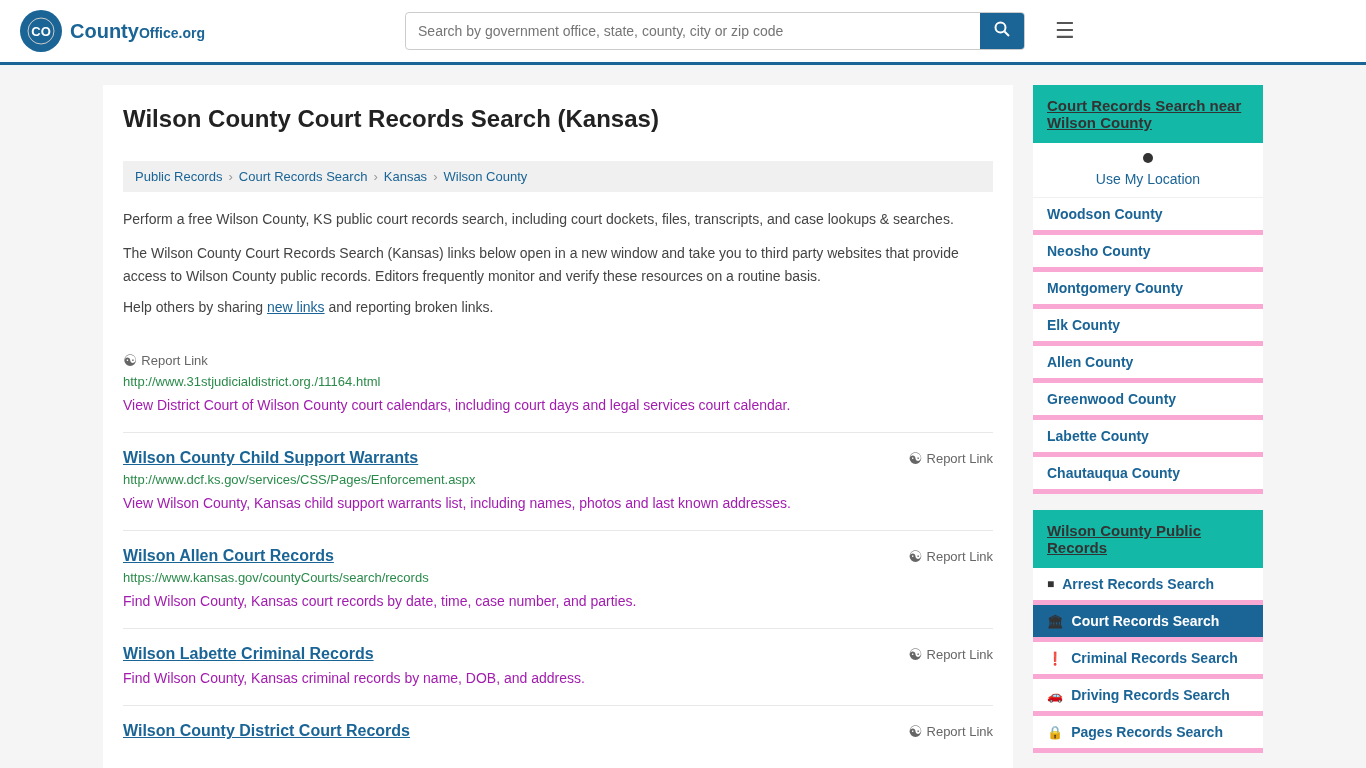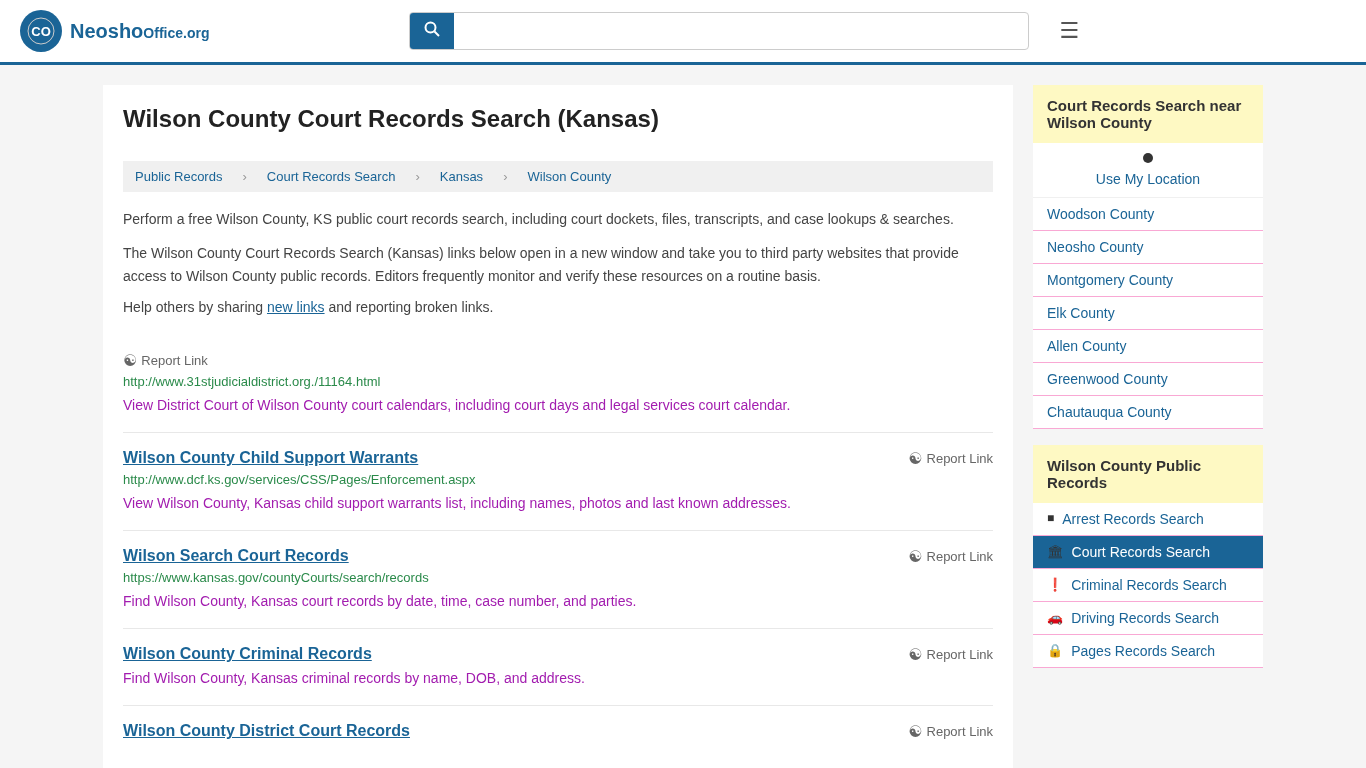--- a/index.html
+++ b/index.html
@@ -99,21 +99,21 @@
       margin-bottom: 28px;
     }
     .breadcrumb {
       background: #f0f0f0;
       padding: 8px 12px;
       font-size: 13px;
       color: #666;
       margin-bottom: 16px;
       display: flex;
       align-items: center;
-      gap: 20px;
+      gap: 6px;
     }
     .breadcrumb a {
       color: #1a6496;
       text-decoration: none;
     }
     .breadcrumb .sep { color: #999; }
 
     .description {
       font-size: 14px;
       color: #444;
@@ -173,34 +173,36 @@
     
     .sidebar {
       width: 230px;
       flex-shrink: 0;
     }
     .sidebar-section {
       background: #fff;
       margin-bottom: 0;
     }
     .sidebar-header {
-      background: #fef9c3;
+      background: #14b8a6;
       padding: 12px 14px;
       font-size: 15px;
       font-weight: bold;
       color: #333;
+      text-decoration: underline;
     }
     .sidebar-item {
       padding: 8px 14px;
-      border-bottom: 1px solid #f9a8d4;
-      display: flex;
-      align-items: flex-start;
+      border-bottom: 5px solid #f9a8d4;
+      display: flex;
+      align-items: center;
       gap: 8px;
       cursor: pointer;
       font-size: 14px;
+      font-weight: bold;
     }
     .sidebar-item a {
       color: #1a6496;
       text-decoration: none;
     }
     .sidebar-item.active {
       background: #1a6496;
     }
     .sidebar-use-location {
       padding: 10px 14px;
@@ -234,24 +236,25 @@
 
 <div class="header">
   <div class="logo-area">
     <div class="logo-icon">
       <svg width="28" height="28" viewBox="0 0 28 28" fill="none">
         <circle cx="14" cy="14" r="13" fill="#1a6496" stroke="#ccc" stroke-width="1"></circle>
         <text x="14" y="19" text-anchor="middle" fill="white" font-size="13" font-weight="bold">CO</text>
       </svg>
     </div>
     <span class="logo-text">
-      <span>Neosho</span><span class="logo-org">Office.org</span>
+      <span>County</span><span class="logo-org">Office.org</span>
     </span>
   </div>
   <div class="search-bar">
+    <input type="text" placeholder="Search by government office, state, county, city or zip code" style="">
     <button>
       <svg width="16" height="16" viewBox="0 0 16 16" fill="white">
         <circle cx="6.5" cy="6.5" r="5" stroke="white" stroke-width="2" fill="none"></circle>
         <line x1="10.5" y1="10.5" x2="15" y2="15" stroke="white" stroke-width="2"></line>
       </svg>
     </button>
   </div>
   <div class="menu-icon">☰</div>
 </div>
 
@@ -295,32 +298,32 @@
         <span class="report-link">
           <span class="report-icon">☯</span>
           <span>Report Link</span>
         </span>
       </div>
       <div class="record-url">http://www.dcf.ks.gov/services/CSS/Pages/Enforcement.aspx</div>
       <div class="record-desc">View Wilson County, Kansas child support warrants list, including names, photos and last known addresses.</div>
     </div>
         <div class="record-entry">
       <div class="record-header">
-        <span class="record-title">Wilson Search Court Records</span>
+        <span class="record-title">Wilson Allen Court Records</span>
         <span class="report-link">
           <span class="report-icon">☯</span>
           <span>Report Link</span>
         </span>
       </div>
       <div class="record-url">https://www.kansas.gov/countyCourts/search/records</div>
       <div class="record-desc">Find Wilson County, Kansas court records by date, time, case number, and parties.</div>
     </div>
         <div class="record-entry">
       <div class="record-header">
-        <span class="record-title">Wilson County Criminal Records</span>
+        <span class="record-title">Wilson Labette Criminal Records</span>
         <span class="report-link">
           <span class="report-icon">☯</span>
           <span>Report Link</span>
         </span>
       </div>
       <div class="record-desc">Find Wilson County, Kansas criminal records by name, DOB, and address.</div>
     </div>
         <div class="record-entry">
       <div class="record-header">
         <span class="record-title">Wilson County District Court Records</span>
@@ -354,20 +357,23 @@
           <div class="sidebar-item">
             <a href="#">Elk County</a>
           </div>
           <div class="sidebar-item">
             <a href="#">Allen County</a>
           </div>
           <div class="sidebar-item">
             <a href="#">Greenwood County</a>
           </div>
           <div class="sidebar-item">
+            <a href="#">Labette County</a>
+          </div>
+          <div class="sidebar-item">
             <a href="#">Chautauqua County</a>
           </div>
         </div>
     </div>
 
     <div class="sidebar-section sidebar-pub-records">
       <div class="sidebar-header">Wilson County Public Records</div>
       <div id="public-records-list">
           <div class="sidebar-item">
             <span style="font-size:12px;">■</span>

